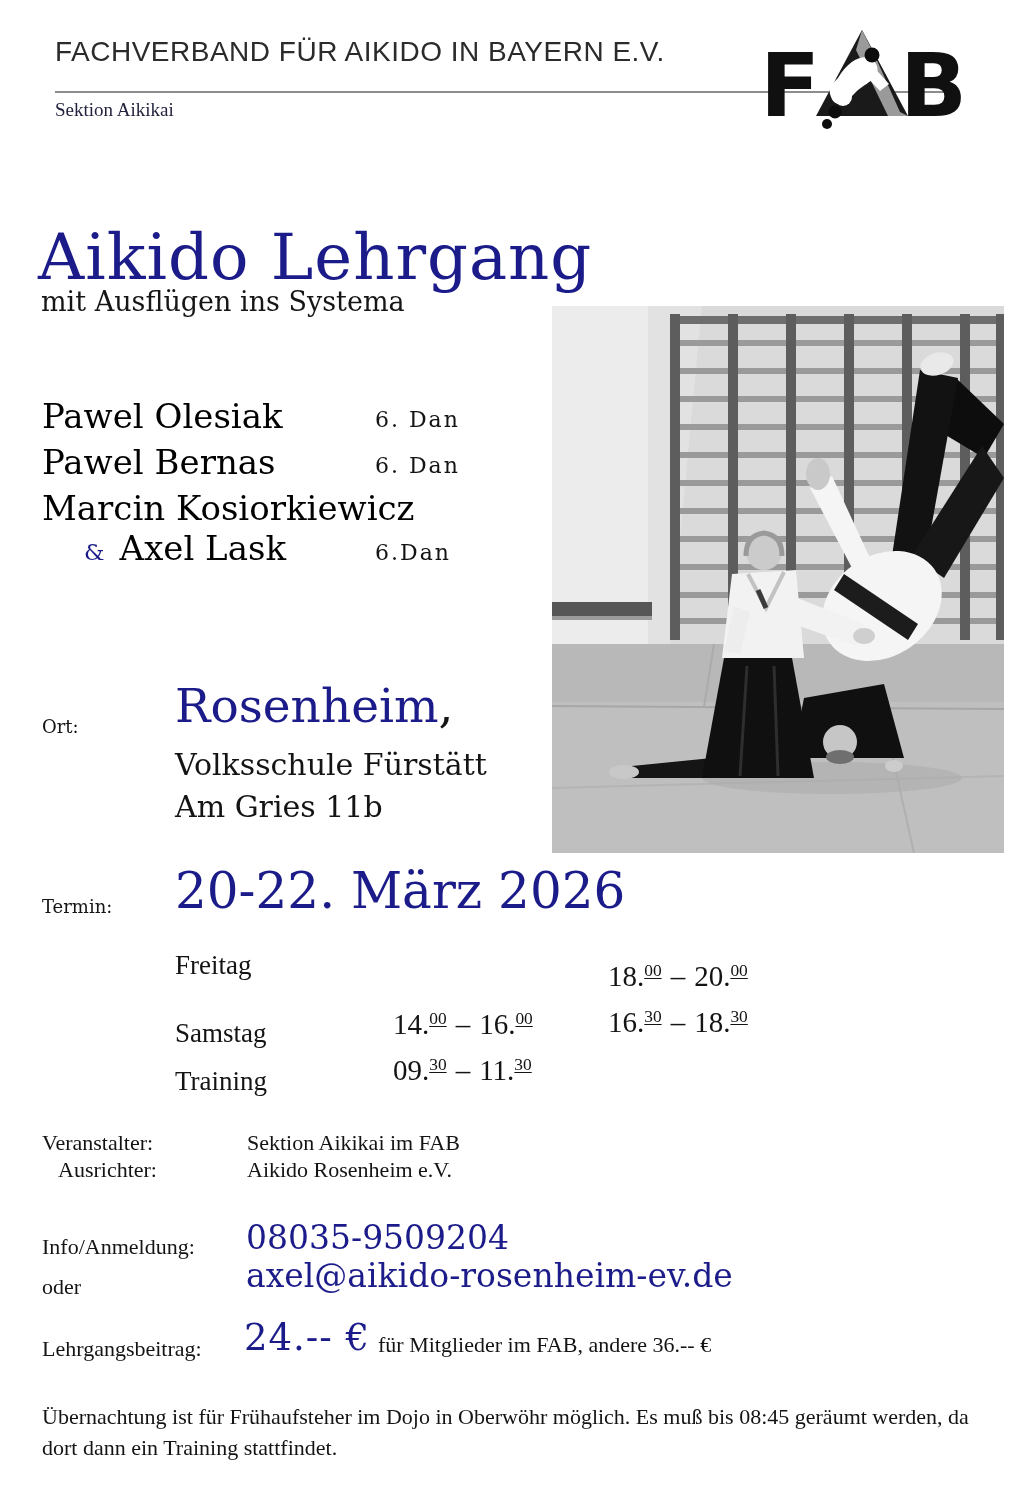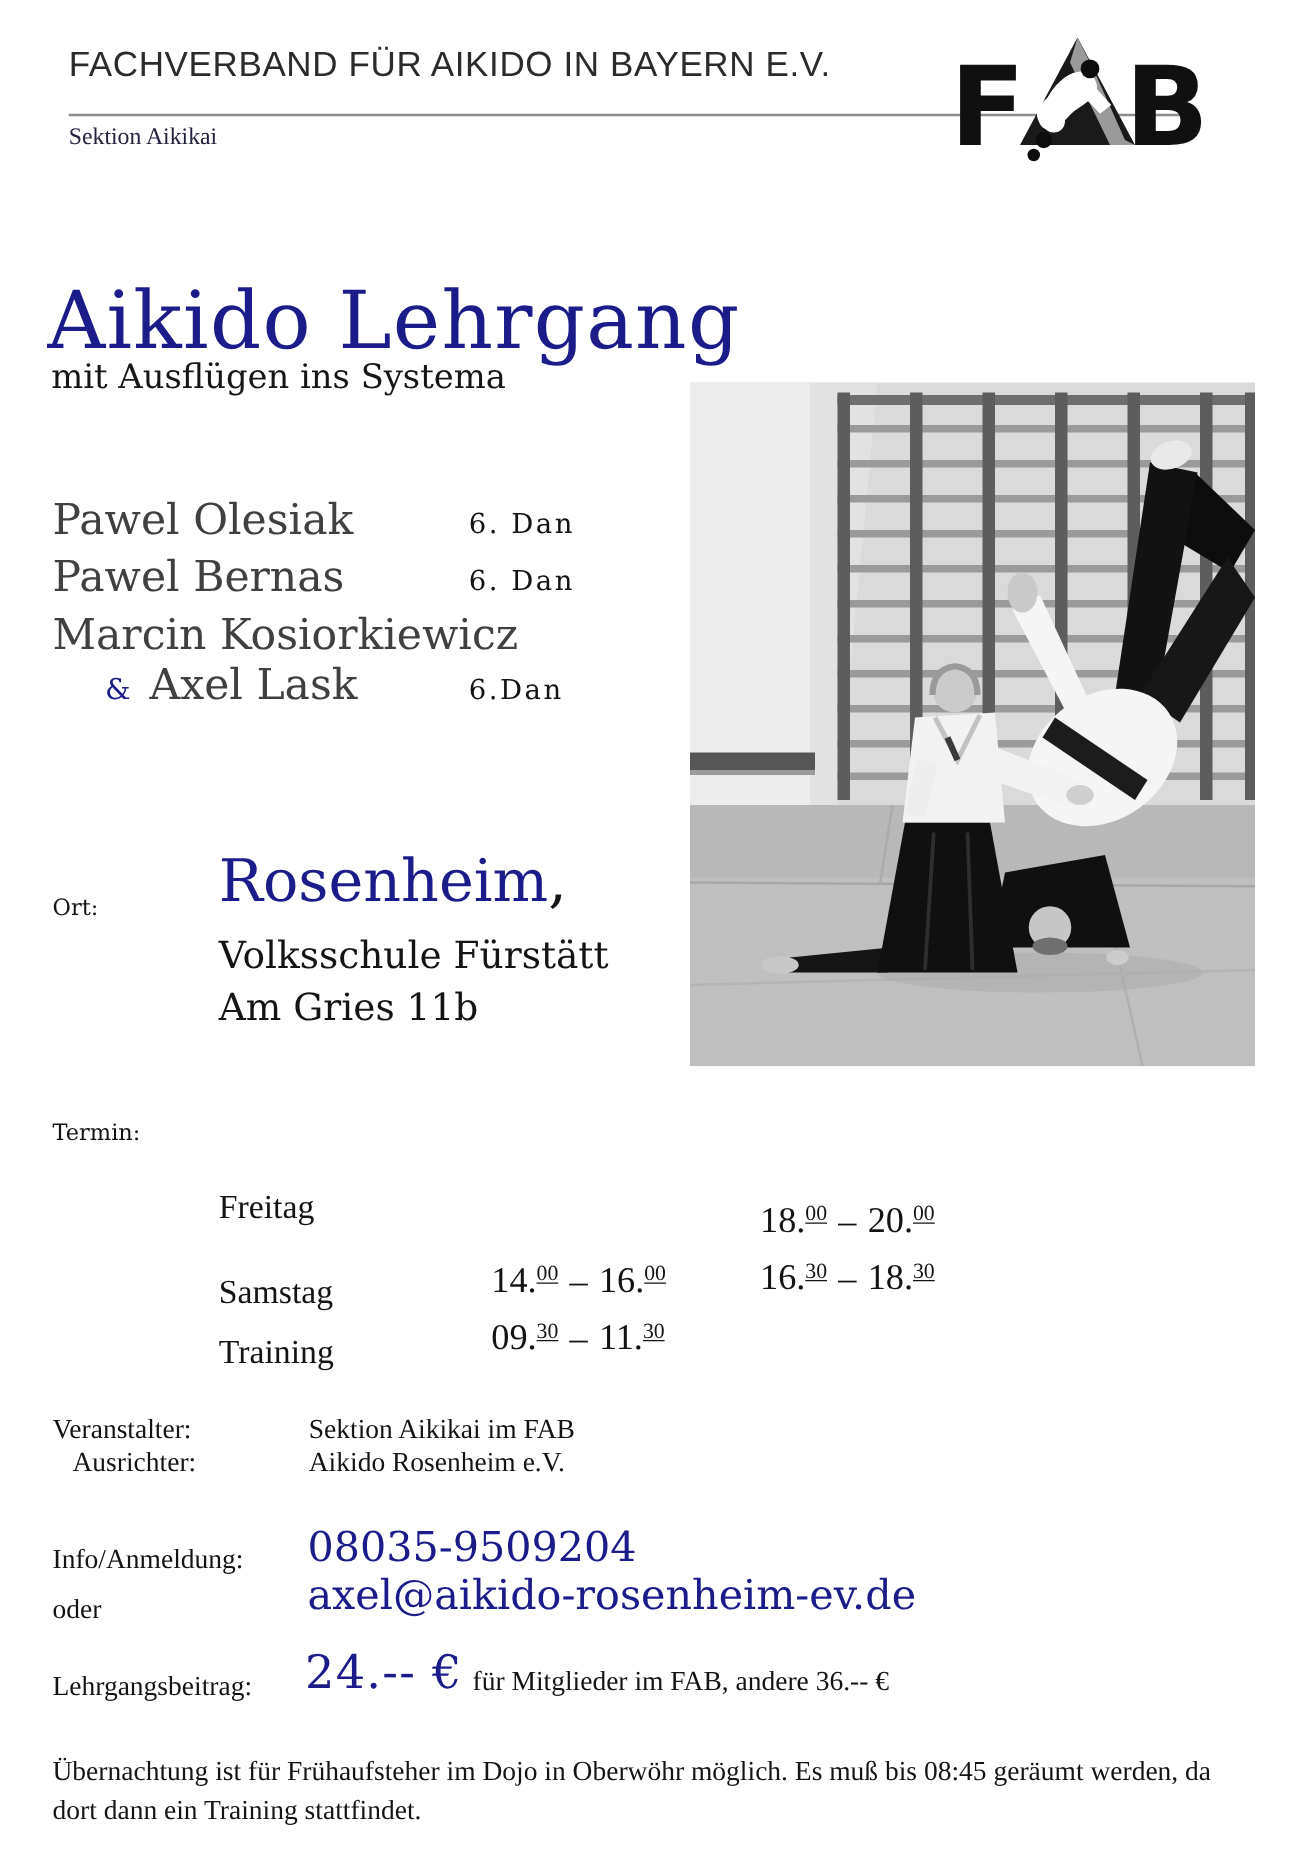--- a/index.html
+++ b/index.html
@@ -18,21 +18,21 @@
   .rule      { left:55px; top:91px; width:905px; height:2px; background:#8d8d8d; }
   .section   { left:55px; top:99px; font-family:"Liberation Serif", serif;
                font-size:19px; color:#23233f; }
   .logo      { left:760px; top:26px; }
 
   
   .title     { left:38px; top:196px; font-size:64px; color:#1b1b8a; font-weight:400; letter-spacing:1px;margin-top:24px; }
   .subtitle  { left:41px; top:286px; font-size:27px; color:#161616; }
 
   
-  .iname { font-size:34px; color:#404040; }
+  .iname { font-size:34px; color:#000000; }
   .irank { font-size:22px; color:#141414; letter-spacing:2px; }
   .amp   { font-size:23px; color:#1b1b8a; }
 
   
   .small-label { font-size:18px; color:#141414; }
   .city    { left:175px; top:678px; font-size:47px; color:#1b1b8a; }
   .city .comma { color:#141414; }
   .venue   { left:175px; top:747px; font-size:30px; color:#141414; }
   .street  { left:175px; top:789px; font-size:30px; color:#141414; }
   .date    { left:175px; top:862px; font-size:50px; color:#1b1b8a; }
@@ -173,20 +173,21 @@
       <path d="M 194,250 Q 194,229 212,227 Q 230,229 230,250" stroke="#9a9a9a" stroke-width="5" fill="none"></path>
     </g>
   </svg>
 
   <div class="abs small-label" style="left:42px; top:716px;">Ort:</div>
   <div class="abs venue">Volksschule Fürstätt</div>
   <div class="abs city"><span>Rosenheim</span><span class="comma">,</span></div>
   <div class="abs street">Am Gries 11b</div>
 
   <div class="abs small-label" style="left:42px; top:896px;">Termin:</div>
+  <div class="abs date">20-22. März 2026</div>
 
   <div class="abs day" style="left:175px; top:950px;">Freitag</div>
   <div class="abs time" style="left:608px; top:960px;">
     <span>18.</span><sup>00</sup><span class="sep">–</span><span>20.</span><sup>00</sup>
   </div>
 
   <div class="abs day" style="left:175px; top:1018px;">Samstag</div>
   <div class="abs time" style="left:393px; top:1008px;">
     <span>14.</span><sup>00</sup><span class="sep">–</span><span>16.</span><sup>00</sup>
   </div>

